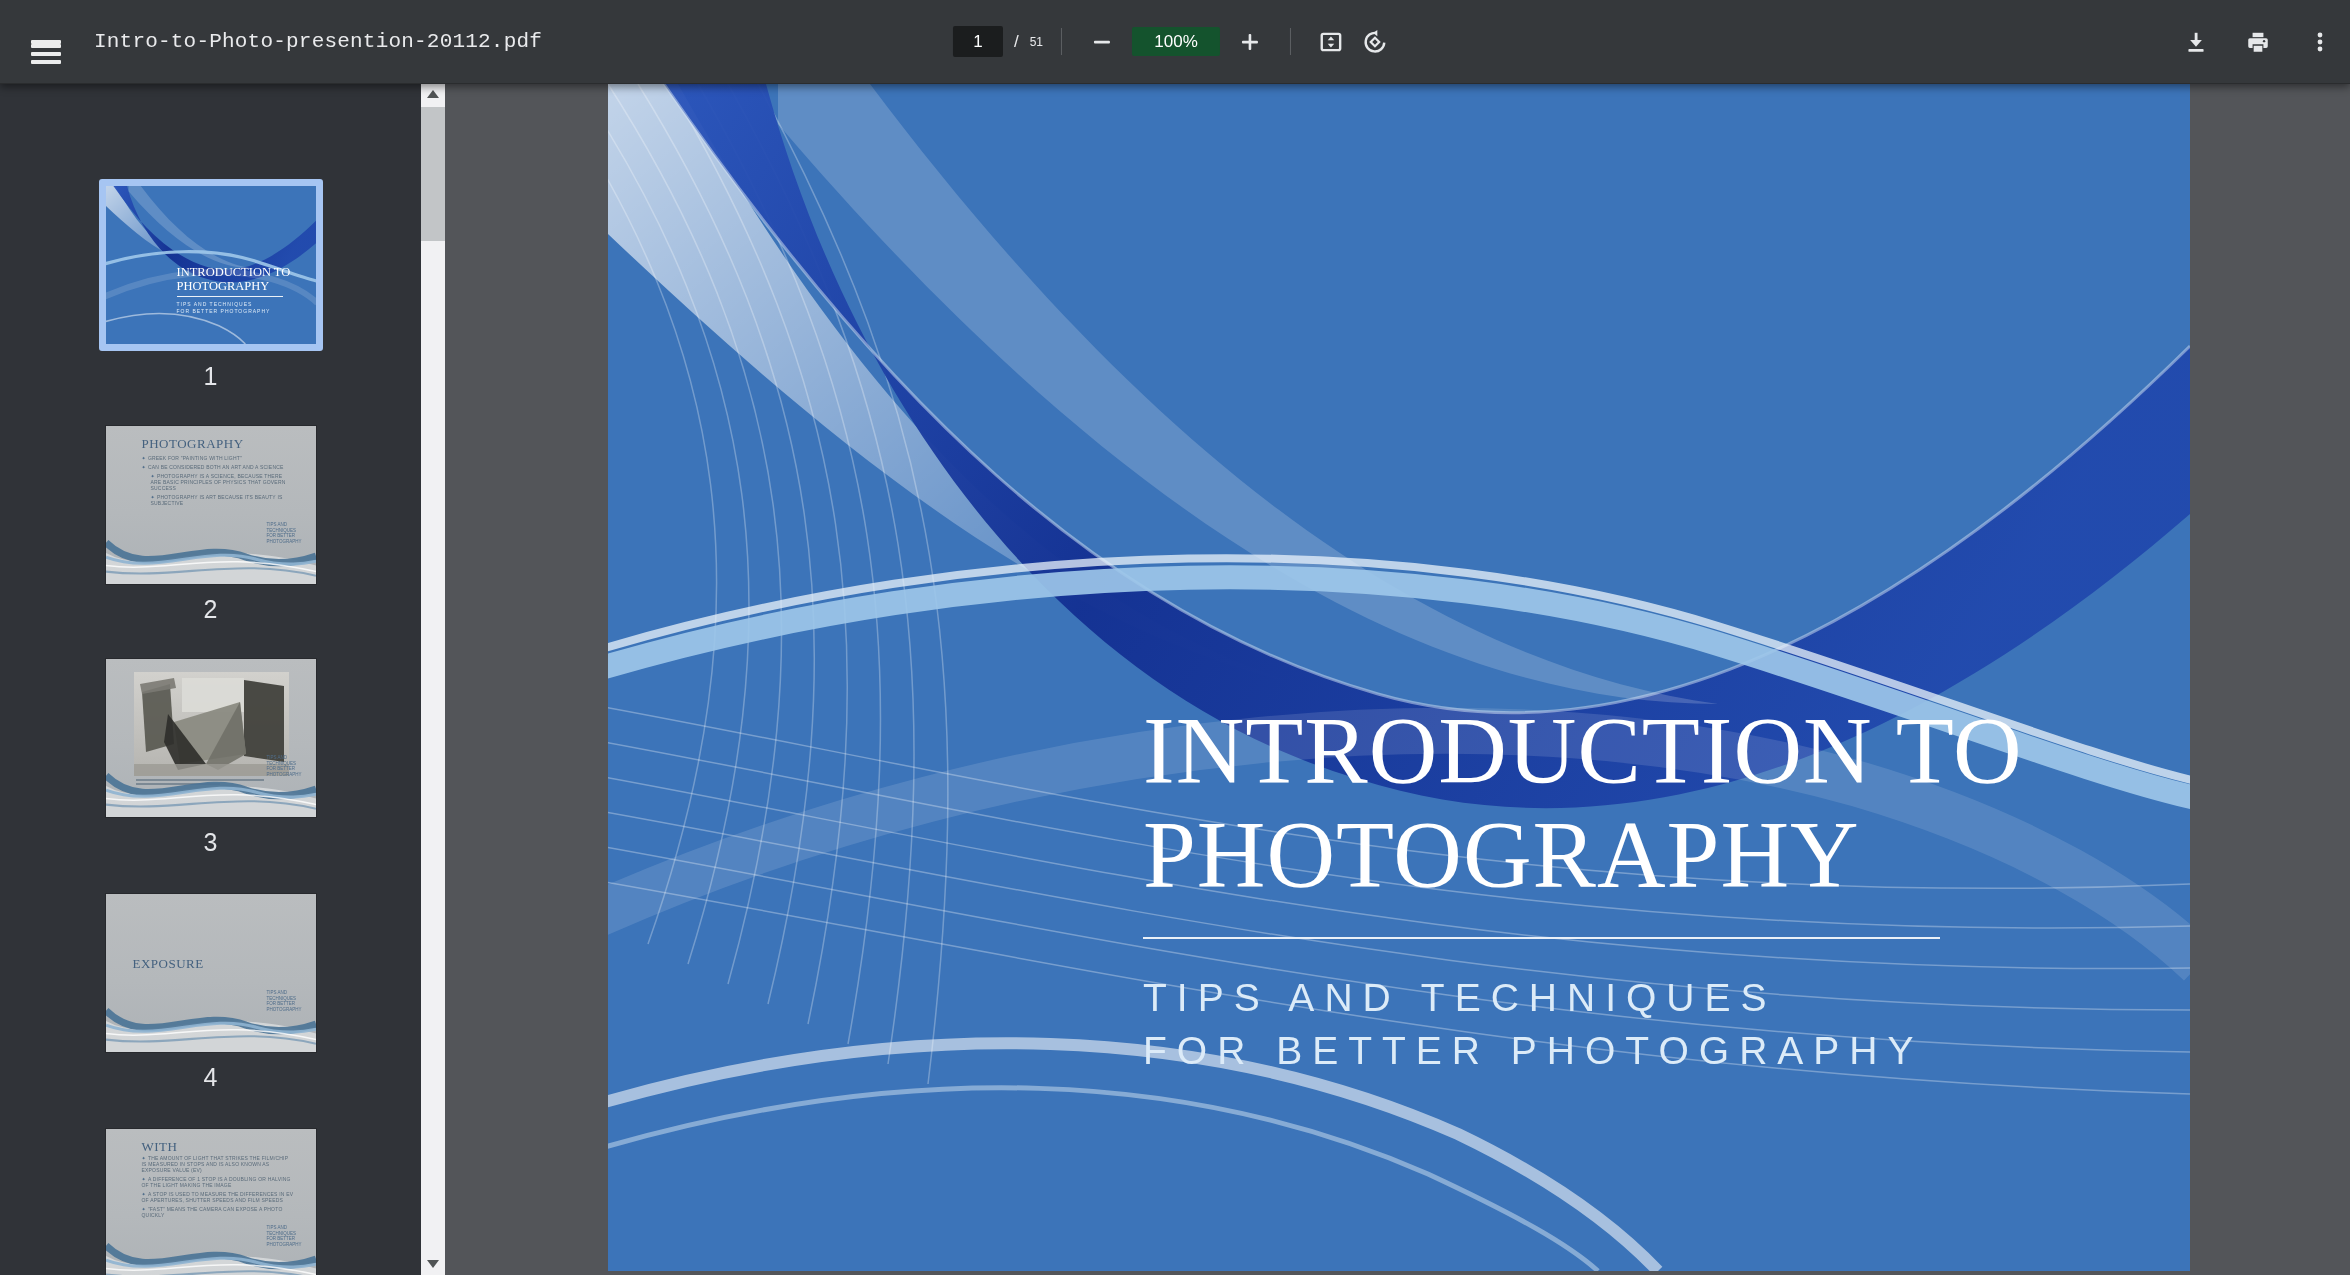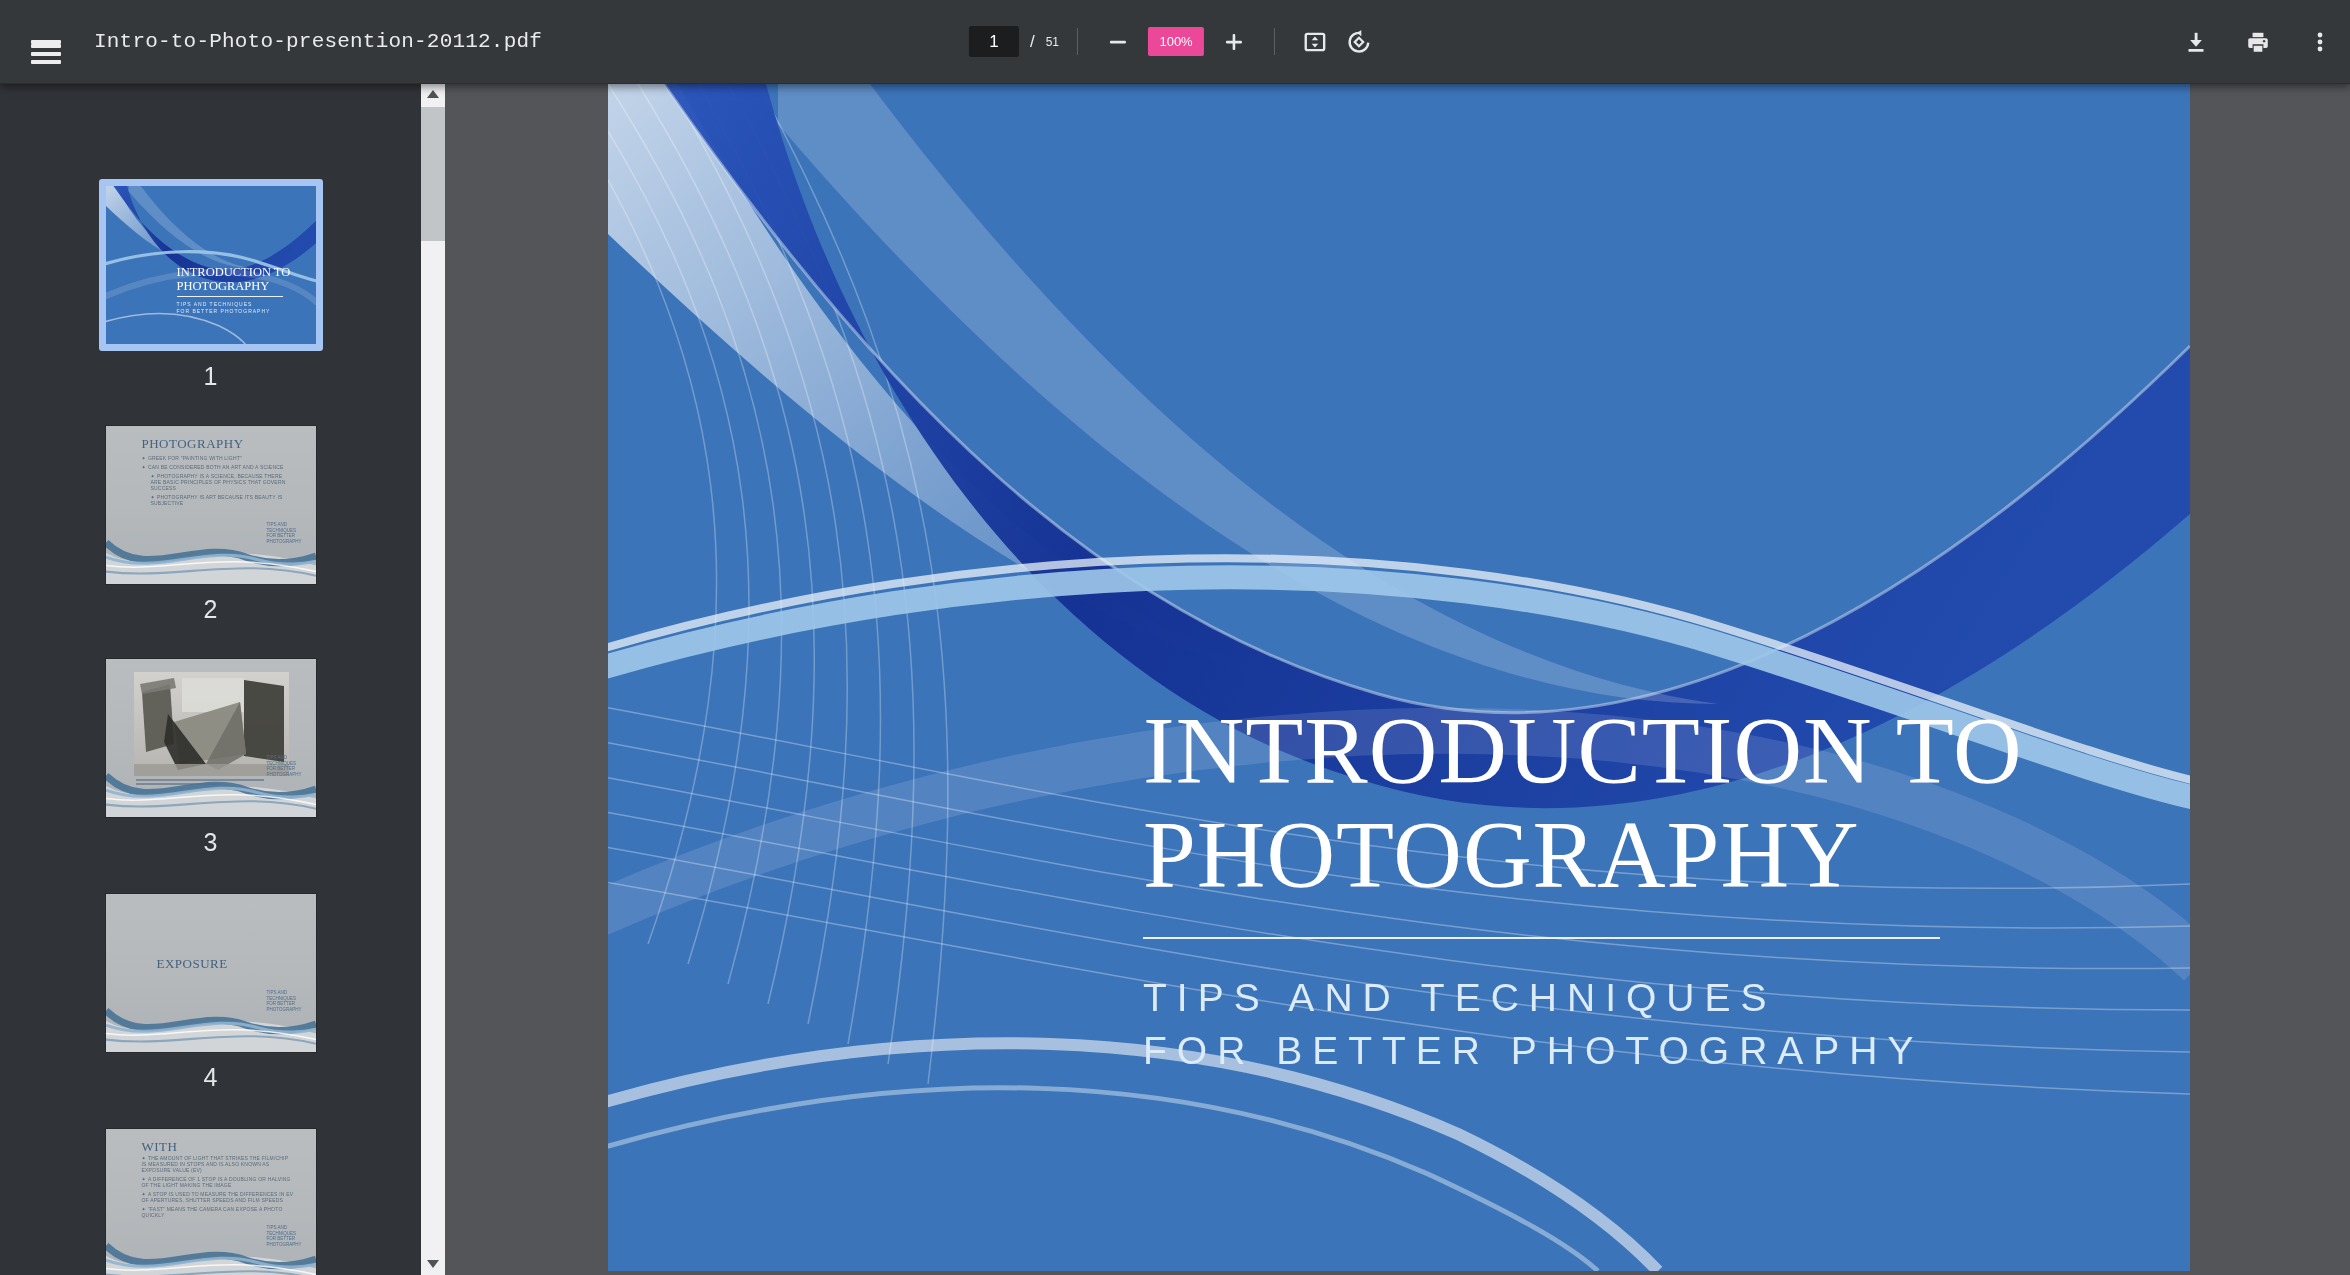--- a/index.html
+++ b/index.html
@@ -14,39 +14,39 @@
   .ic{fill:#e6e8ea;stroke:none;}
   .ic-stroke{stroke:#e6e8ea;fill:none;}
   .hamburger span{display:block;width:30px;height:4px;background:#eceded;border-radius:1px;margin:4px 0;}
   .doc-title{color:#e9eaec;font-size:21px;margin-left:26px;white-space:nowrap;letter-spacing:.2px;}
 
   .tb-center{position:absolute;left:50%;top:0;height:83px;transform:translateX(-50%);display:flex;align-items:center;}
   .page-input{width:46px;height:29px;background:#1b1d1e;border:none;border-radius:2px;color:#ffffff;font-size:17px;text-align:center;font-family:"Liberation Sans",sans-serif;outline:none;}
   .page-sep{color:#e9eaec;font-size:17px;margin:0 11px;}
   .page-total{color:#e9eaec;font-size:12px;}
   .tb-divider{width:1px;height:27px;background:#5d6164;margin:0 18px;}
-  .zoom-display{width:56px;height:29px;background:#ec4899;border-radius:2px;color:#ffffff;font-size:13px;display:flex;align-items:center;justify-content:center;margin:0 8px;}
+  .zoom-display{width:88px;height:29px;background:#14532d;border-radius:2px;color:#ffffff;font-size:17px;display:flex;align-items:center;justify-content:center;margin:0 8px;}
   .tb-right{margin-left:auto;display:flex;align-items:center;gap:18px;padding-right:8px;}
 
   
   .sidebar{position:absolute;top:83px;left:0;width:445px;bottom:0;background:#303338;overflow:hidden;}
   .thumb-cell{position:absolute;left:0;width:421px;display:flex;flex-direction:column;align-items:center;}
   .t1{top:96px;} .t2{top:343px;} .t3{top:576px;} .t4{top:811px;} .t5{top:1046px;}
   .thumb-frame{position:relative;width:210px;height:158px;box-shadow:0 0 0 1px rgba(0,0,0,.18);cursor:pointer;}
   .thumb-frame.selected{border:7px solid #a6c5f2;border-radius:3px;box-shadow:none;}
   .page-num{margin-top:11px;color:#e4e6e9;font-size:25px;}
 
   .t-slide{position:relative;width:210px;height:158px;overflow:hidden;background:linear-gradient(180deg,#babdbf 0%,#b4b8bb 55%,#adb2b6 100%);}
   .t-slide.blue{background:#3c74b9;}
   .t-wave{position:absolute;left:0;bottom:0;width:210px;height:62px;}
   .mini-art{position:absolute;inset:0;width:210px;height:158px;}
 
   .t-title{position:absolute;font-family:"Liberation Serif",serif;color:#44617f;letter-spacing:.5px;}
   .t-title.top{left:36px;top:10px;font-size:13px;}
-  .t-title.mid{left:51px;top:62px;font-size:13px;}
+  .t-title.mid{left:27px;top:62px;font-size:13px;}
   .t-bullets{position:absolute;left:36px;width:152px;color:#5a6b7a;font-size:5px;line-height:6px;letter-spacing:.2px;}
   .s2-b{top:29px;} .s5-b{top:26px;}
   .tbullet{margin-bottom:3px;}
   .tbullet::before{content:attr(data-marker);margin-right:2px;color:#4f6d8a;}
   .tbullet.lvl2{margin-left:9px;}
   .t-corner{position:absolute;right:14px;top:96px;font-size:4.5px;line-height:5.5px;color:#4f6d8a;text-align:left;}
   .t-photo{position:absolute;left:28px;top:13px;width:155px;height:104px;}
   .t-cap{position:absolute;left:30px;top:120px;}
   .cap-line{height:2px;background:#6b7b88;margin-bottom:2px;opacity:.75;}
   .cap-line.l1{width:128px;} .cap-line.l2{width:84px;}

